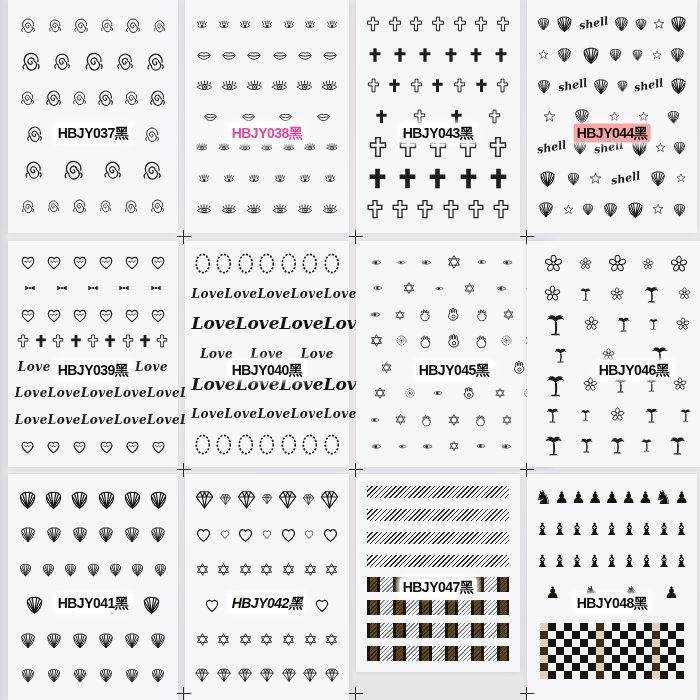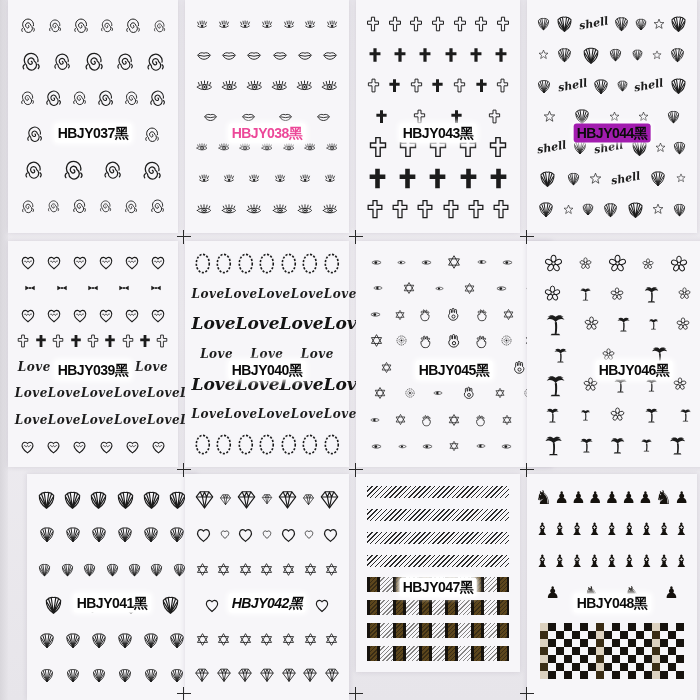--- a/index.html
+++ b/index.html
@@ -687,21 +687,21 @@
               <use href="#m-scallop" xlink:href="#m-scallop"></use>
             </svg>
             <svg class="m" width="12" height="12">
               <use href="#m-star5" xlink:href="#m-star5"></use>
             </svg>
             <svg class="m" width="15" height="15">
               <use href="#m-scallop" xlink:href="#m-scallop"></use>
             </svg>
           </div>
         </div>
-        <div class="sheet-label" style="background: #a21caf; color: rgb(11, 11, 11);">HBJY044黑</div>
+        <div class="sheet-label" style="background: #fca5a5; color: rgb(11, 11, 11);">HBJY044黑</div>
       </div>
       <div class="sheet" style="left: 8px; top: 241px; width: 170px; height: 226px; background: rgb(247, 246, 249);">
         <div class="sheet-body" style="color: rgb(28, 28, 28);">
           <div class="srow">
             <svg class="m" width="18" height="18">
               <use href="#m-heartlove" xlink:href="#m-heartlove"></use>
             </svg>
             <svg class="m" width="18" height="18">
               <use href="#m-heartlove" xlink:href="#m-heartlove"></use>
             </svg>
@@ -1221,21 +1221,21 @@
             <svg class="m" width="21" height="21">
               <use href="#m-palm" xlink:href="#m-palm"></use>
             </svg>
             <svg class="m" width="25" height="25">
               <use href="#m-palm" xlink:href="#m-palm"></use>
             </svg>
           </div>
         </div>
         <div class="sheet-label" style="background: rgb(255, 255, 255); color: rgb(11, 11, 11);">HBJY046黑</div>
       </div>
-      <div class="sheet" style="left: 8px; top: 474px; width: 170px; height: 226px; background: rgb(247, 246, 249); margin-left: 19px;">
+      <div class="sheet" style="left: 8px; top: 474px; width: 170px; height: 226px; background: rgb(247, 246, 249);">
         <div class="sheet-body" style="color: rgb(28, 28, 28);">
           <div class="srow">
             <svg class="m" width="21" height="21">
               <use href="#m-scallop" xlink:href="#m-scallop"></use>
             </svg>
             <svg class="m" width="21" height="21">
               <use href="#m-scallop" xlink:href="#m-scallop"></use>
             </svg>
             <svg class="m" width="21" height="21">
               <use href="#m-scallop" xlink:href="#m-scallop"></use>

